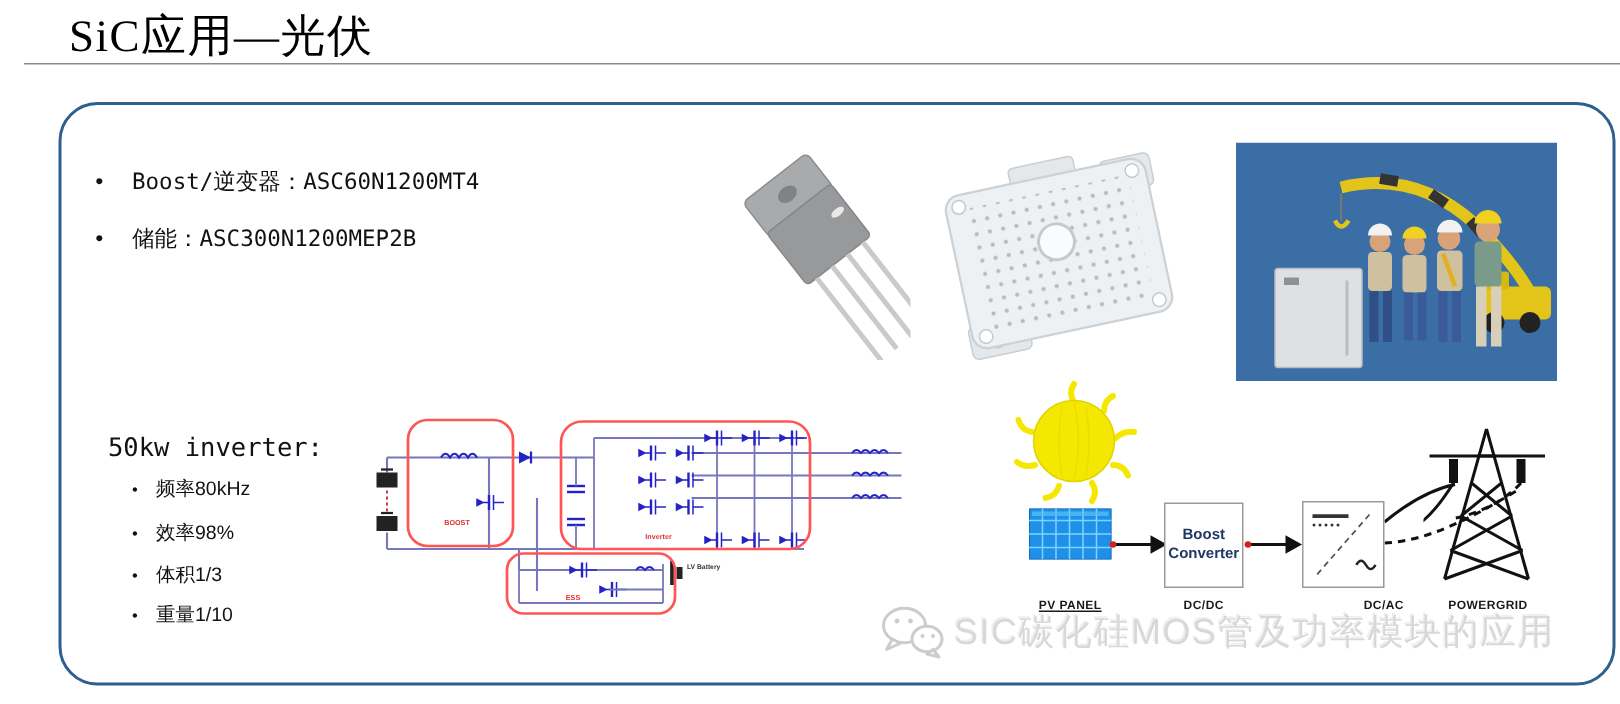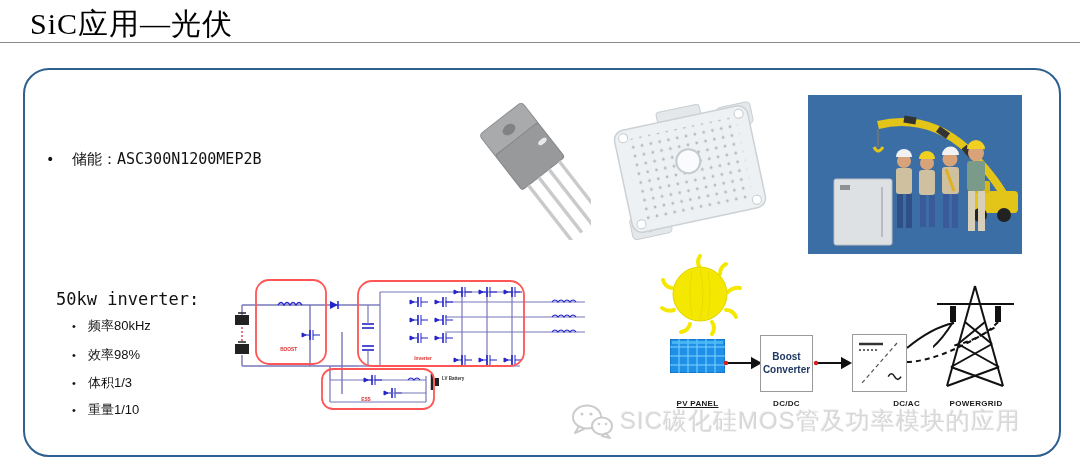--- a/index.html
+++ b/index.html
@@ -1,17 +1,17 @@
 <!DOCTYPE html>
 <html><head>
 <meta charset="utf-8">
 <style>
   * { margin:0; padding:0; box-sizing:border-box; }
   body { width:1080px; height:469px; background:#ffffff; font-family:"Liberation Sans", sans-serif; overflow:hidden; }
-  .slide { position:relative; width:1046px; height:469px; background:#fff; }
+  .slide { position:relative; width:1046px; height:469px; background:#fff;margin-left:16px; }
 
   .page-title {
     position:absolute; left:30px; top:4px;
     font-family:"Liberation Serif", serif;
     font-size:30px; color:#000; letter-spacing:1px;
   }
   .title-rule { position:absolute; left:0; top:42px; width:1080px; height:1px; background:#8a8a8a; }
 
   .main-box {
     position:absolute; left:23px; top:68px; width:1038px; height:389px;
@@ -72,20 +72,23 @@
 </head>
 <body>
 
 <div class="slide">
 
   <div class="page-title">SiC应用—光伏</div>
   <div class="title-rule"></div>
 
   <div class="main-box"></div>
 
+  <div class="bullet-item" style="left:46px; top:112px;">
+    <span class="dot">•</span><span>Boost/逆变器：ASC60N1200MT4</span>
+  </div>
   <div class="bullet-item" style="left:46px; top:150px;">
     <span class="dot">•</span><span>储能：ASC300N1200MEP2B</span>
   </div>
 
   <svg class="abs" style="left:443px; top:98px;" width="148" height="142" viewBox="0 0 148 142">
     <g transform="translate(82,52) rotate(-38)">
       <rect x="-27" y="-40" width="54" height="30" rx="4" fill="#a8aaac" stroke="#8b8d8f"></rect>
       <ellipse cx="0" cy="-26" rx="7" ry="5" fill="#808284"></ellipse>
       <rect x="-27" y="-14" width="54" height="44" rx="3" fill="#97999b" stroke="#84868a"></rect>
       <ellipse cx="19" cy="4" rx="5" ry="2.5" fill="#e8e8e8"></ellipse>

